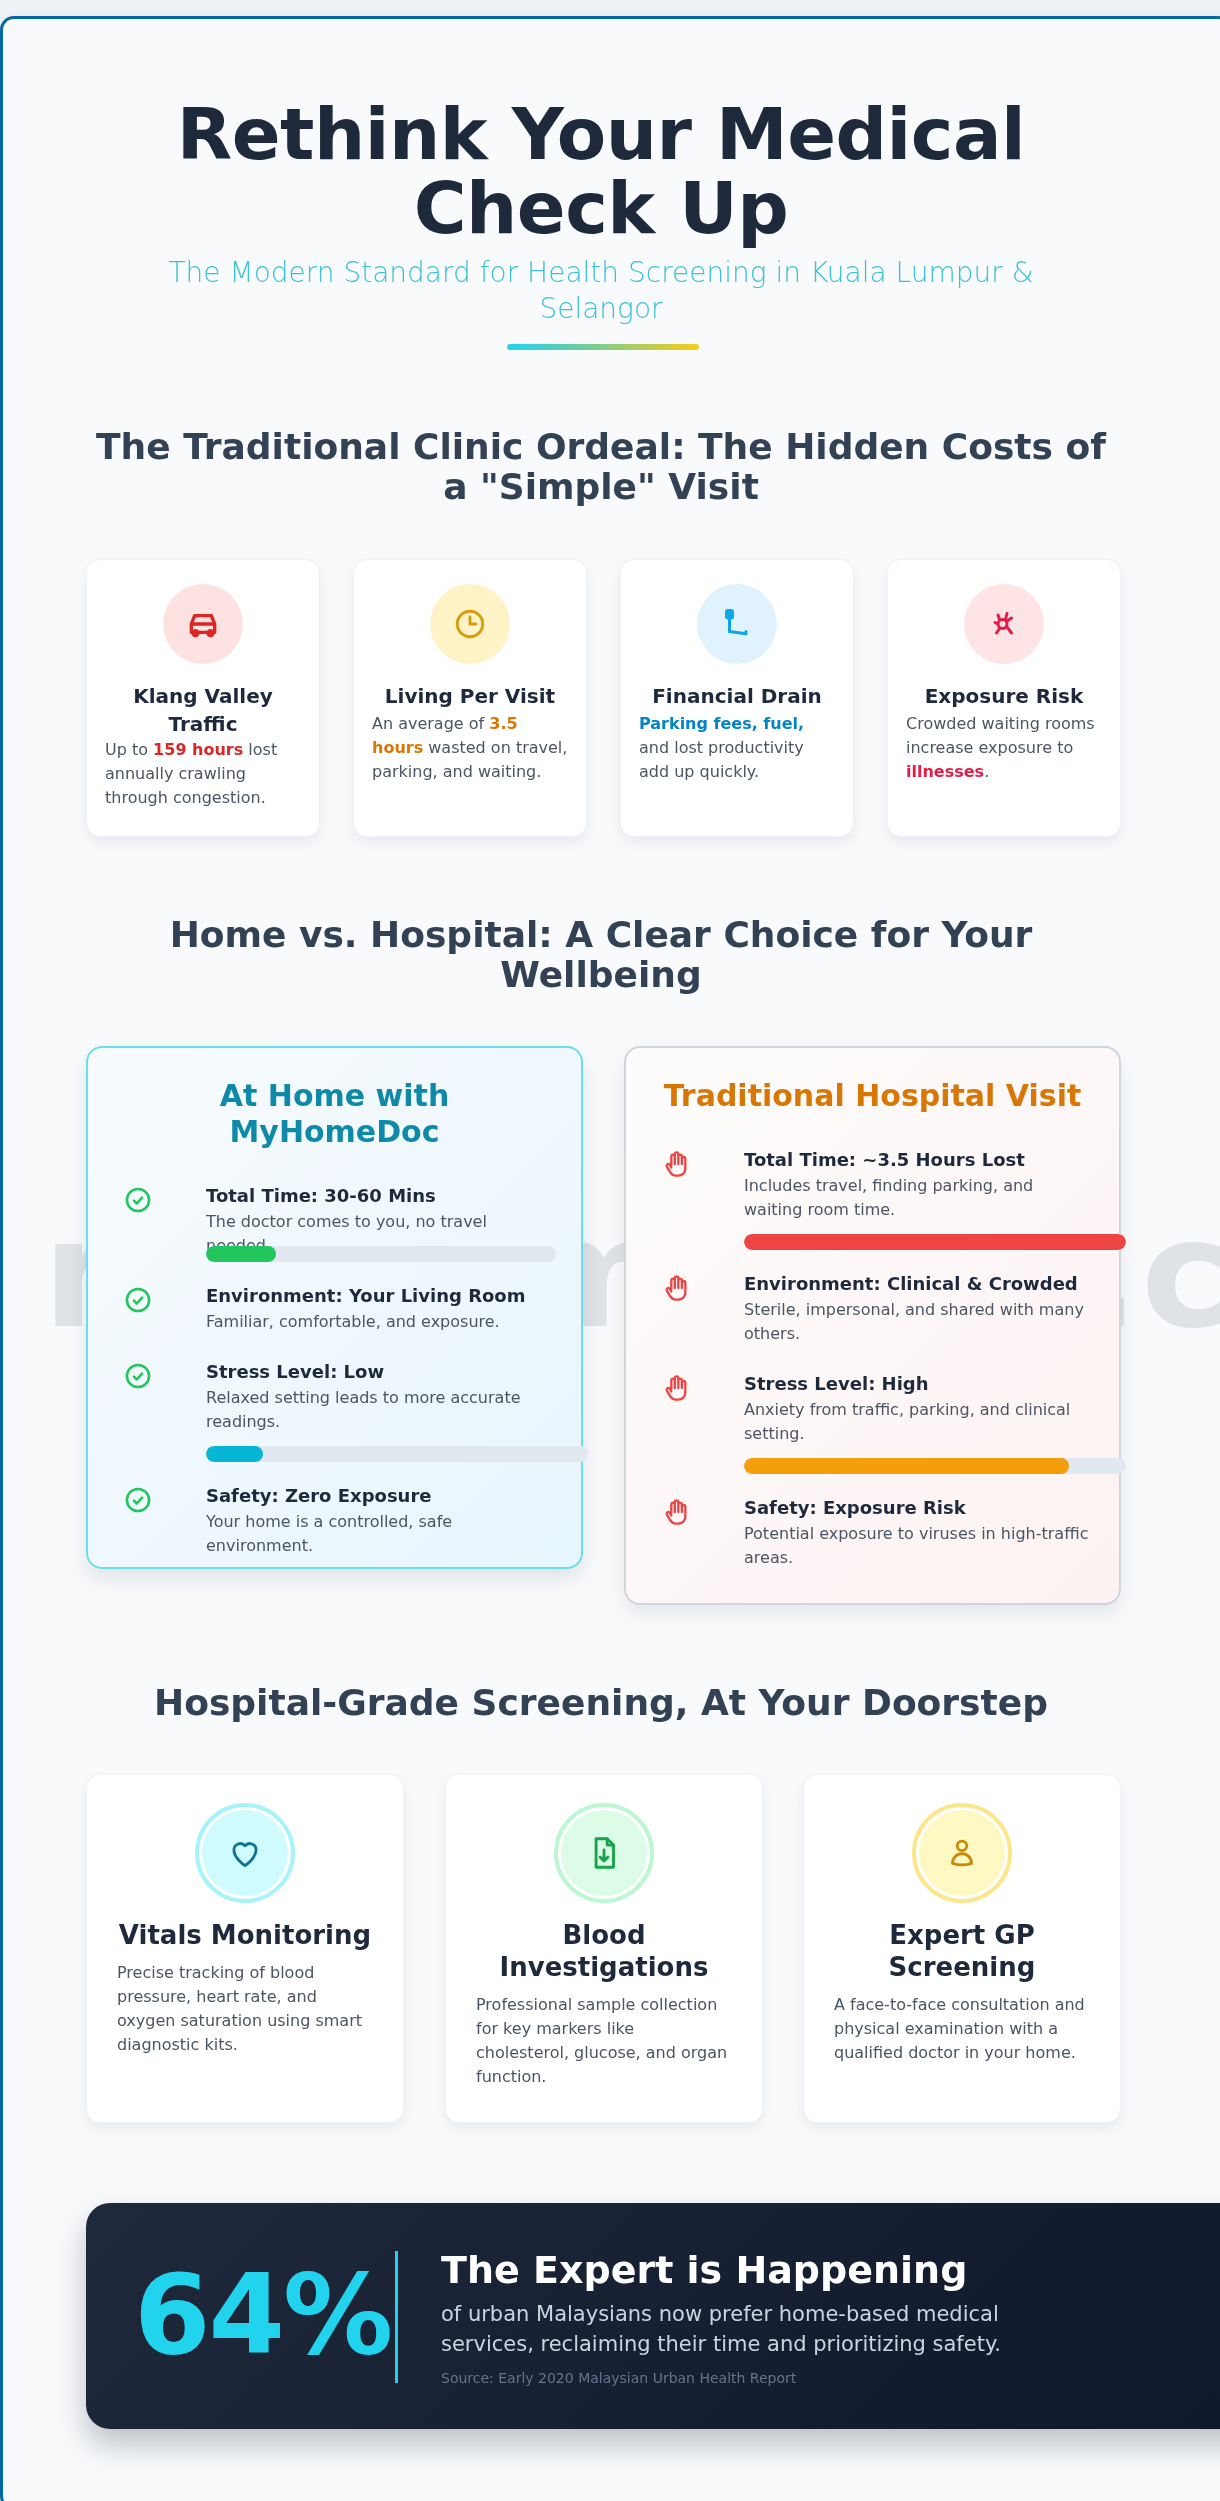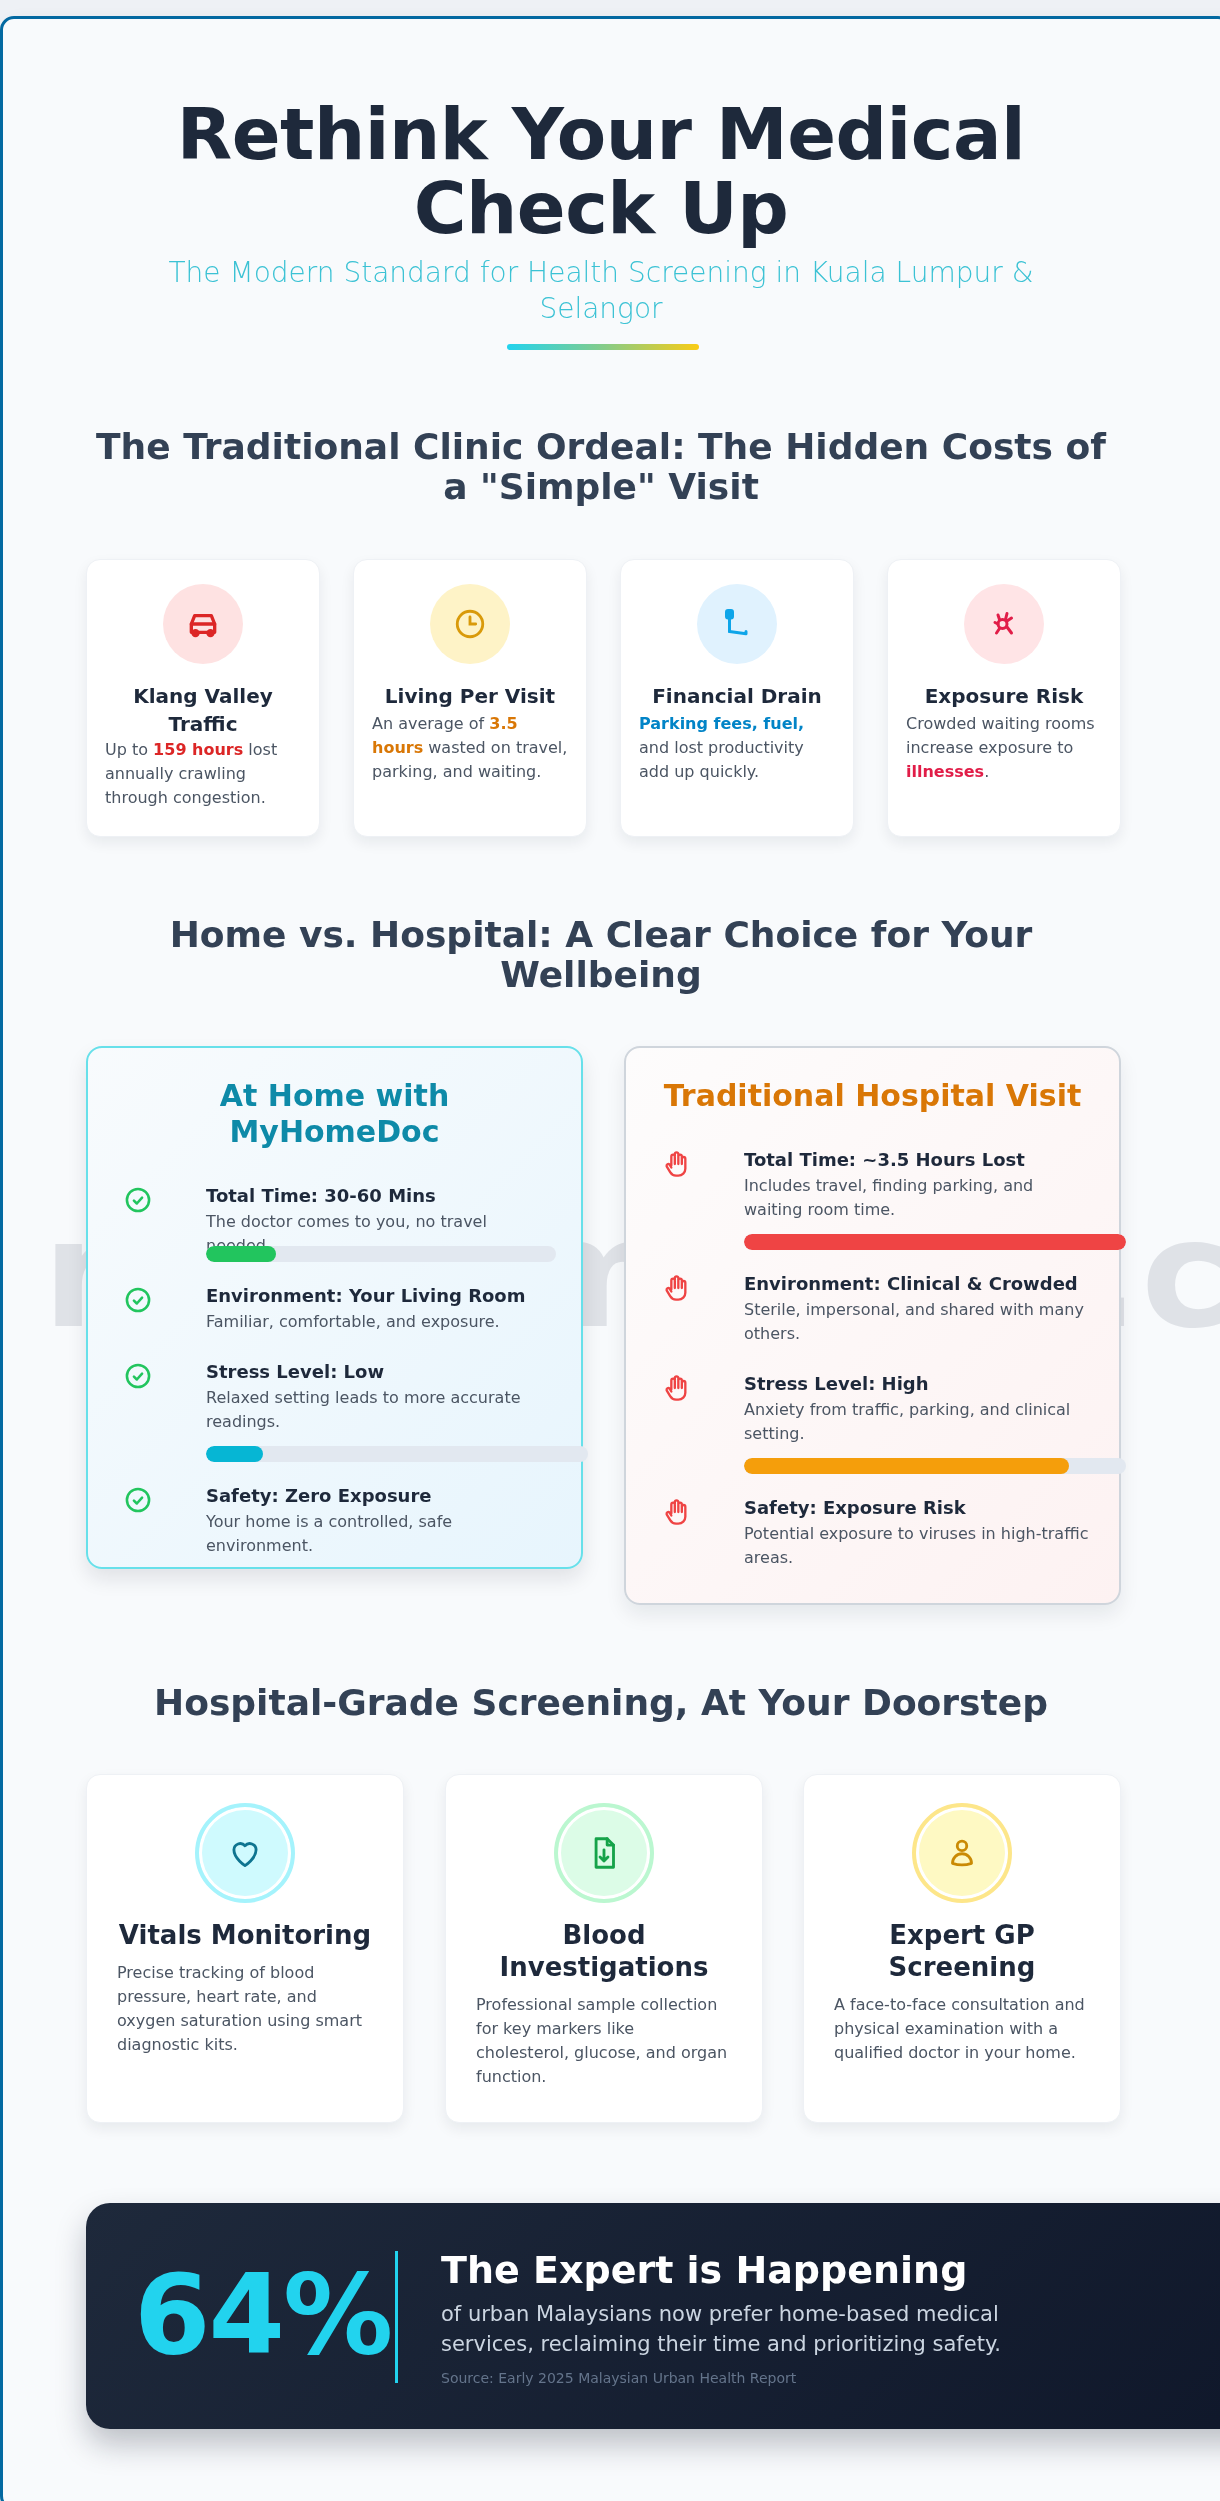--- a/index.html
+++ b/index.html
@@ -242,16 +242,16 @@
       <div>Screening</div>
     </div>
     <div class="svc-text" style="top:218px;">A face-to-face consultation and physical examination with a qualified doctor in your home.</div>
   </div>
 
   <div class="abs stat">
     <div class="stat-num">64%</div>
     <div class="stat-div"></div>
     <div class="stat-title">The Expert is Happening</div>
     <div class="stat-text">of urban Malaysians now prefer home-based medical services, reclaiming their time and prioritizing safety.</div>
-    <div class="stat-src">Source: Early 2025 Malaysian Urban Health Report</div>
+    <div class="stat-src">Source: Early 2020 Malaysian Urban Health Report</div>
   </div>
 
 </div>
 
 </body></html>

